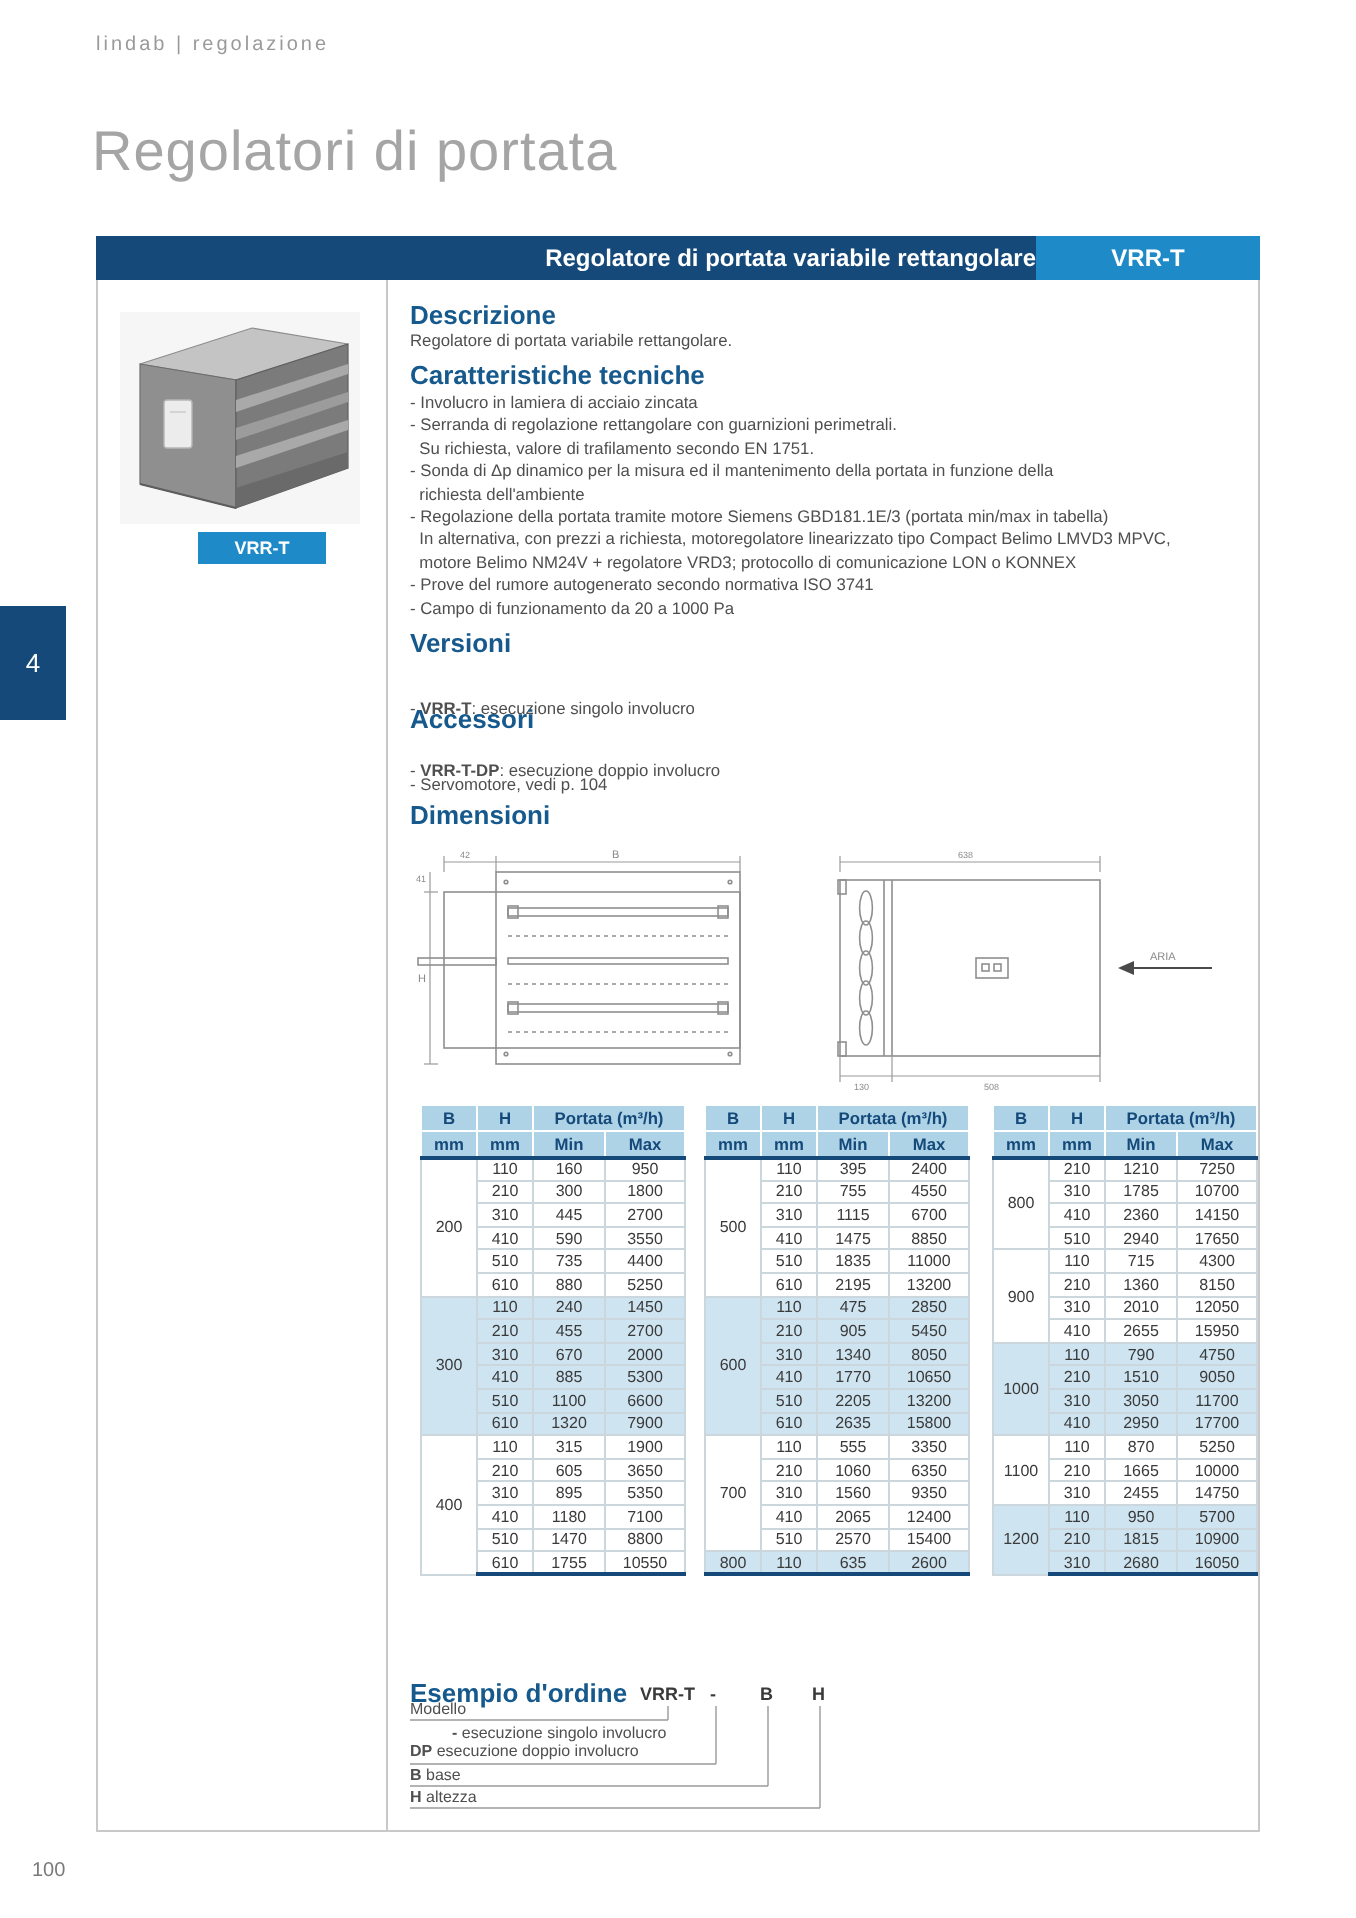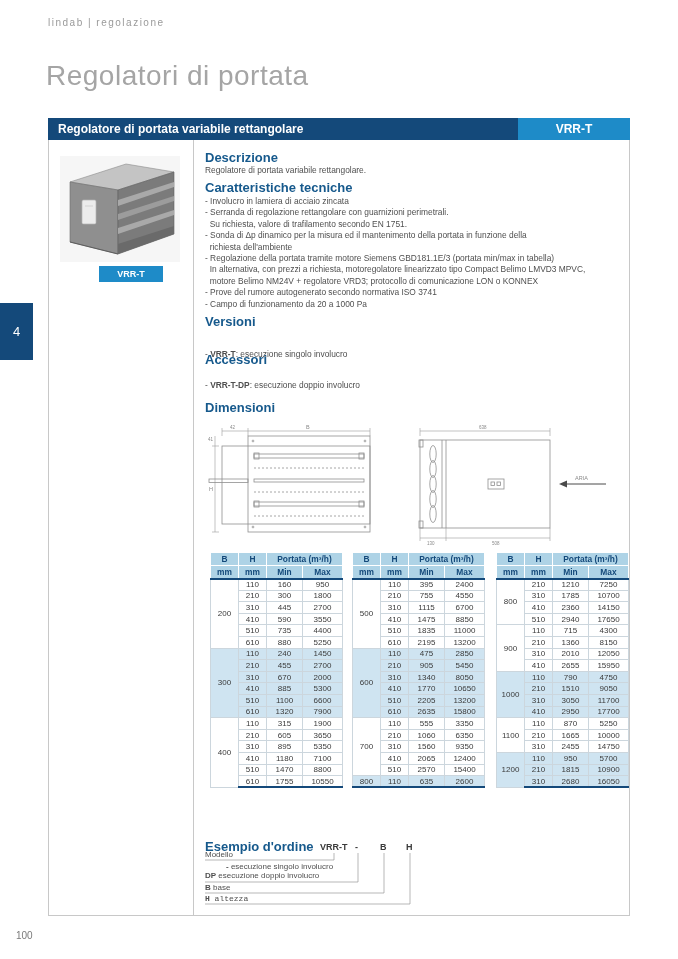--- a/index.html
+++ b/index.html
@@ -5,21 +5,21 @@
   * { margin:0; padding:0; box-sizing:border-box; }
   html,body { width:678px; height:959px; background:#ffffff;
     font-family:"Liberation Sans", sans-serif; color:#4a4a4a; overflow:hidden; }
   .abs { position:absolute; }
 
   .brand { left:48px; top:17px; font-size:10px; font-weight:normal; color:#9a9a9a; letter-spacing:1.5px; }
   .pagetitle { left:46px; top:60px; font-size:28px; color:#a5a5a5; font-weight:normal; letter-spacing:0.5px; }
 
   .banner { left:48px; top:118px; width:582px; height:22px; display:flex; }
   .banner .main { flex:1; background:#14497a; color:#fff; font-size:12px; font-weight:bold;
-    line-height:22px; padding-left:10px; }
+    line-height:22px; padding-left:10px;text-align:right; }
   .banner .model { width:112px; background:#1e8bc8; color:#fff; font-size:12px; font-weight:bold;
     line-height:22px; text-align:center; }
 
   .contentbox { left:48px; top:140px; width:582px; height:776px;
     border-left:1px solid #c8c8c8; border-right:1px solid #c8c8c8; border-bottom:1px solid #c8c8c8; }
   .vdivider { left:193px; top:140px; width:1px; height:776px; background:#c8c8c8; }
 
   .photo { left:60px; top:156px; width:120px; height:106px; }
   .badge { left:99px; top:266px; width:64px; height:16px; background:#1e8bc8; color:#fff;
     font-size:9px; font-weight:bold; text-align:center; line-height:16px; }
@@ -91,20 +91,21 @@
 <div class="abs bodytext speclist" style="left:205px; top:196px; width:425px;"><div>- Involucro in lamiera di acciaio zincata</div><div>- Serranda di regolazione rettangolare con guarnizioni perimetrali.</div><div>  Su richiesta, valore di trafilamento secondo EN 1751.</div><div>- Sonda di Δp dinamico per la misura ed il mantenimento della portata in funzione della</div><div>  richiesta dell'ambiente</div><div>- Regolazione della portata tramite motore Siemens GBD181.1E/3 (portata min/max in tabella)</div><div>  In alternativa, con prezzi a richiesta, motoregolatore linearizzato tipo Compact Belimo LMVD3 MPVC,</div><div>  motore Belimo NM24V + regolatore VRD3; protocollo di comunicazione LON o KONNEX</div><div>- Prove del rumore autogenerato secondo normativa ISO 3741</div><div>- Campo di funzionamento da 20 a 1000 Pa</div></div>
 
 <div class="abs sechead" style="left:205px; top:314px;">Versioni</div>
 <div class="abs bodytext inlinelist" style="left:205px; top:329px;">
   <div class="row"><span>- </span><span class="b">VRR-T</span><span>: esecuzione singolo involucro</span></div>
   <div class="row"><span>- </span><span class="b">VRR-T-DP</span><span>: esecuzione doppio involucro</span></div>
 </div>
 
 <div class="abs sechead" style="left:205px; top:352px;">Accessori</div>
 <div class="abs bodytext inlinelist" style="left:205px; top:367px;">
+  <div class="row"><span>- </span><span class="b"></span><span>Servomotore, vedi p. 104</span></div>
 </div>
 
 <div class="abs sechead" style="left:205px; top:400px;">Dimensioni</div>
 
 <svg class="abs" style="left:208px; top:424px;" width="196" height="122" viewBox="0 0 196 122">
   <line class="dim" x1="14" y1="7" x2="40" y2="7"></line>
   <line class="dim" x1="40" y1="7" x2="162" y2="7"></line>
   <line class="dim" x1="14" y1="4" x2="14" y2="12"></line>
     <line class="dim" x1="40" y1="4" x2="40" y2="12"></line>
     <line class="dim" x1="162" y1="4" x2="162" y2="12"></line>
@@ -551,15 +552,15 @@
   <path d="M131 8 V15 M2 15 H131" stroke="#9a9a9a" stroke-width="0.7" fill="none"></path>
   <path d="M155 8 V37 M2 37 H155" stroke="#9a9a9a" stroke-width="0.7" fill="none"></path>
   <path d="M181 8 V48 M2 48 H181" stroke="#9a9a9a" stroke-width="0.7" fill="none"></path>
   <path d="M207 8 V59 M2 59 H207" stroke="#9a9a9a" stroke-width="0.7" fill="none"></path>
 </svg>
 
 <div class="orderlabel" style="top:850px;"><span class="b"></span><span>Modello</span></div>
 <div class="orderlabel" style="top:862px;margin-left:21px;"><span class="b">-</span><span> esecuzione singolo involucro</span></div>
 <div class="orderlabel" style="top:871px;"><span class="b">DP</span><span> esecuzione doppio involucro</span></div>
 <div class="orderlabel" style="top:883px;"><span class="b">B</span><span> base</span></div>
-<div class="orderlabel" style="top:894px;font-family:Liberation Mono, monospace;"><span class="b">H</span><span> altezza</span></div>
+<div class="orderlabel" style="top:894px;"><span class="b">H</span><span> altezza</span></div>
 
 <div class="abs pagenum">100</div>
 
 </body></html>

